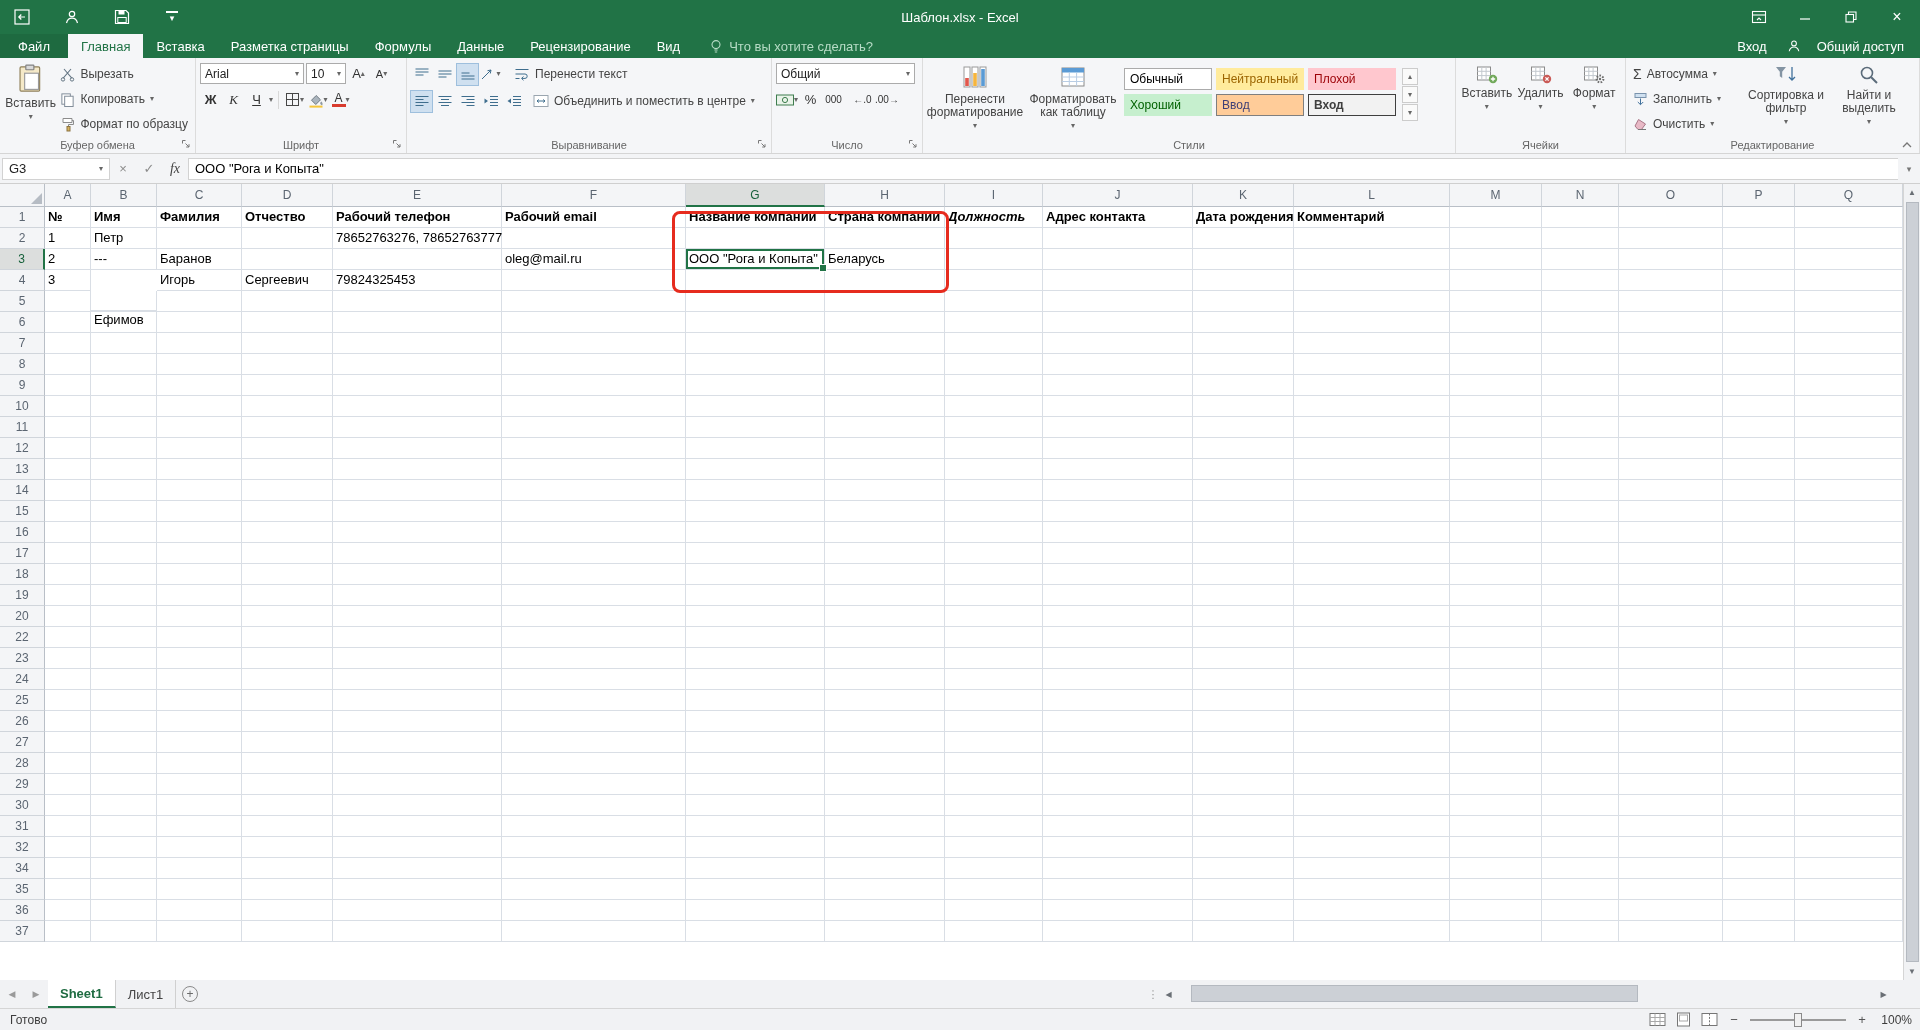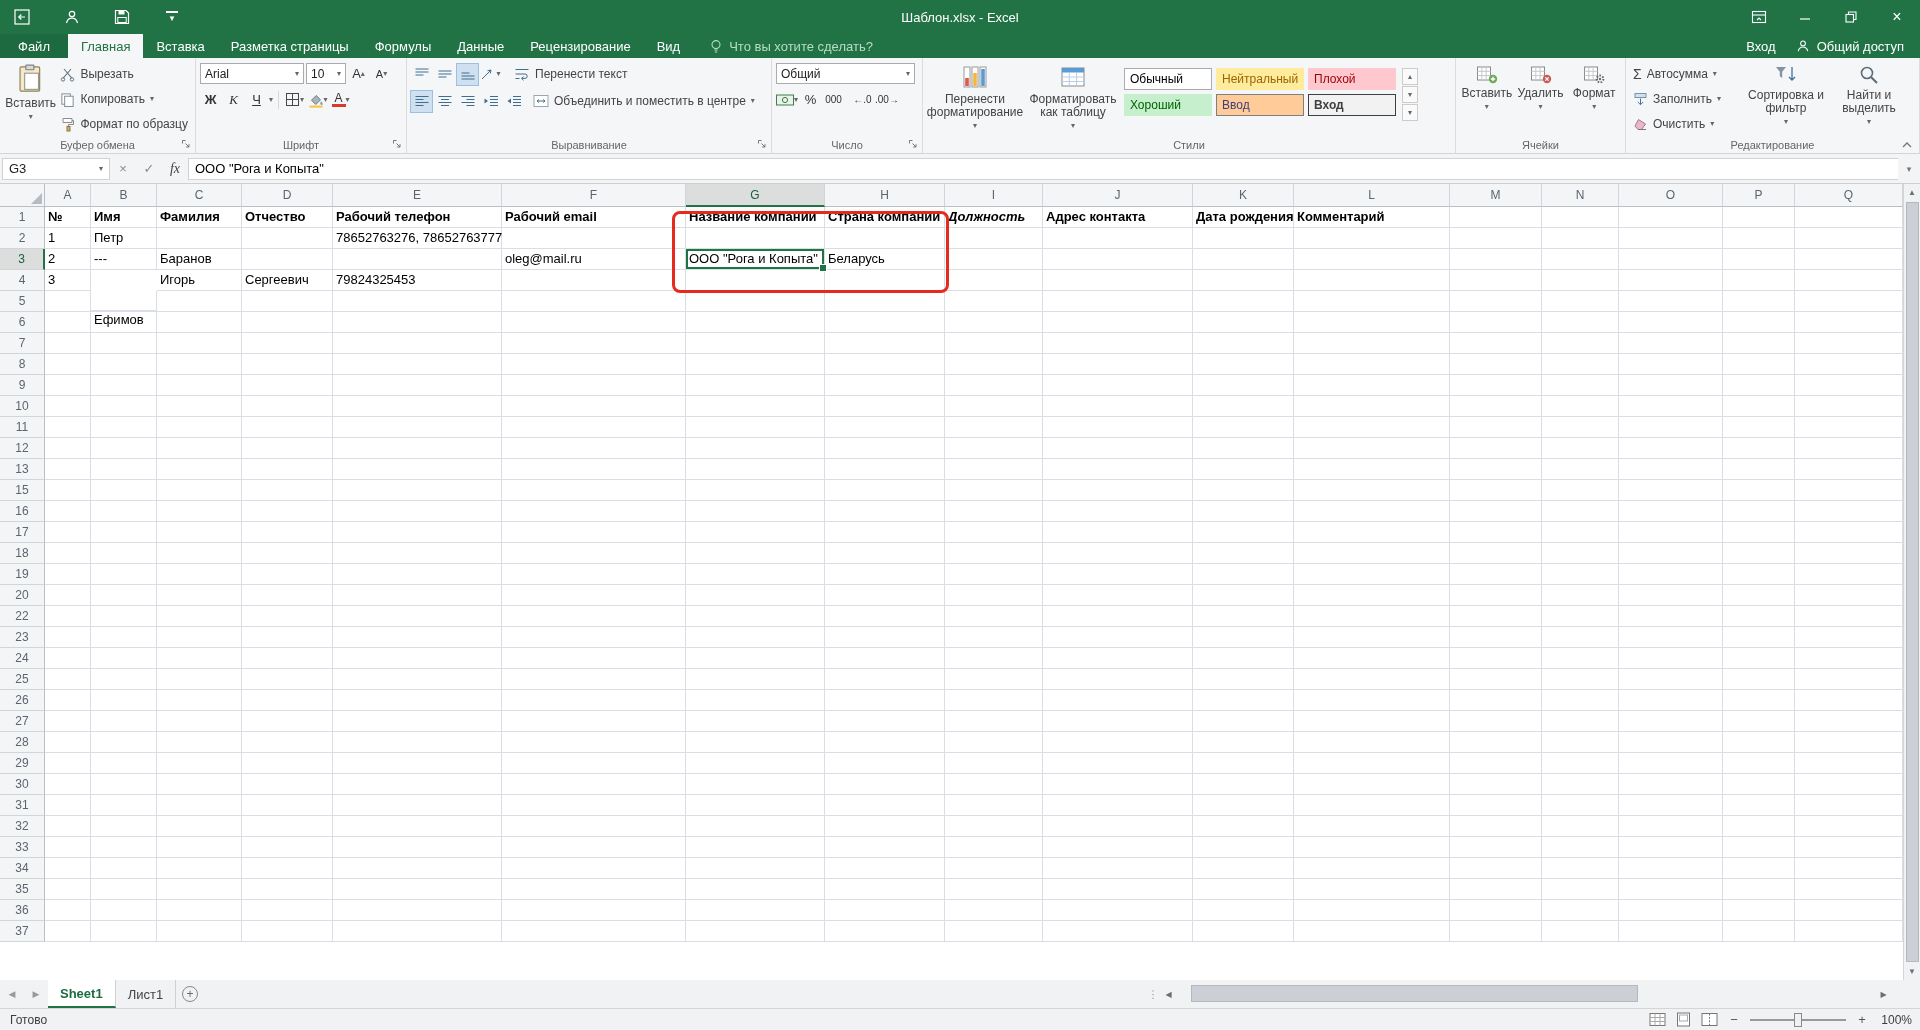--- a/index.html
+++ b/index.html
@@ -22,21 +22,21 @@
 
   
   .tabrow { position:absolute; top:34px; left:0; right:0; height:24px; background:#217346;
     display:flex; align-items:stretch; color:#fff; font-size:13px; }
   .filetab { padding:0 18px; display:flex; align-items:center; background:#1e6a40; }
   .rtabs { display:flex; }
   .rtab { padding:0 13px; display:flex; align-items:center; }
   .rtab.active { background:#f5f6f8; color:#217346; }
   .tellme { display:flex; align-items:center; gap:6px; padding:0 16px; color:#b7dcc6; }
   .tabright { margin-left:auto; display:flex; align-items:center; gap:20px; padding-right:16px; }
-  .sharewrap { display:flex; align-items:center; gap:7px; }
+  .sharewrap { display:flex; align-items:center; gap:16px; }
 
   
   .ribbon { position:absolute; top:58px; left:0; right:0; height:96px; background:#f5f6f8;
     border-bottom:1px solid #d5d5d5; display:flex; color:#444; }
   .grp { position:relative; height:100%; border-right:1px solid #dcdcdc; padding:3px 4px 16px 4px; flex:0 0 auto; }
   .grp-label { position:absolute; bottom:2px; left:0; right:0; text-align:center; font-size:11px; color:#666; }
   .launch { position:absolute; right:3px; bottom:3px; width:12px; height:12px;
     display:flex; align-items:center; justify-content:center; }
   .gbody { display:flex; height:76px; }
   .vcol { display:flex; flex-direction:column; justify-content:flex-start; gap:3px; padding-top:2px; }
@@ -897,20 +897,40 @@
           <div class="cell" style="width: 150px;"></div>
           <div class="cell" style="width: 101px;"></div>
           <div class="cell" style="width: 156px;"></div>
           <div class="cell" style="width: 92px;"></div>
           <div class="cell" style="width: 77px;"></div>
           <div class="cell" style="width: 104px;"></div>
           <div class="cell" style="width: 72px;"></div>
           <div class="cell" style="width: 108px;"></div>
         </div>
         <div class="grow">
+          <div class="rowh">14</div>
+          <div class="cell" style="width: 46px;"></div>
+          <div class="cell" style="width: 66px;"></div>
+          <div class="cell" style="width: 85px;"></div>
+          <div class="cell" style="width: 91px;"></div>
+          <div class="cell" style="width: 169px;"></div>
+          <div class="cell" style="width: 184px;"></div>
+          <div class="cell" style="width: 139px;"></div>
+          <div class="cell" style="width: 120px;"></div>
+          <div class="cell" style="width: 98px;"></div>
+          <div class="cell" style="width: 150px;"></div>
+          <div class="cell" style="width: 101px;"></div>
+          <div class="cell" style="width: 156px;"></div>
+          <div class="cell" style="width: 92px;"></div>
+          <div class="cell" style="width: 77px;"></div>
+          <div class="cell" style="width: 104px;"></div>
+          <div class="cell" style="width: 72px;"></div>
+          <div class="cell" style="width: 108px;"></div>
+        </div>
+        <div class="grow">
           <div class="rowh">15</div>
           <div class="cell" style="width: 46px;"></div>
           <div class="cell" style="width: 66px;"></div>
           <div class="cell" style="width: 85px;"></div>
           <div class="cell" style="width: 91px;"></div>
           <div class="cell" style="width: 169px;"></div>
           <div class="cell" style="width: 184px;"></div>
           <div class="cell" style="width: 139px;"></div>
           <div class="cell" style="width: 120px;"></div>
           <div class="cell" style="width: 98px;"></div>
@@ -1218,40 +1238,20 @@
           <div class="cell" style="width: 101px;"></div>
           <div class="cell" style="width: 156px;"></div>
           <div class="cell" style="width: 92px;"></div>
           <div class="cell" style="width: 77px;"></div>
           <div class="cell" style="width: 104px;"></div>
           <div class="cell" style="width: 72px;"></div>
           <div class="cell" style="width: 108px;"></div>
         </div>
         <div class="grow">
           <div class="rowh">32</div>
-          <div class="cell" style="width: 46px;"></div>
-          <div class="cell" style="width: 66px;"></div>
-          <div class="cell" style="width: 85px;"></div>
-          <div class="cell" style="width: 91px;"></div>
-          <div class="cell" style="width: 169px;"></div>
-          <div class="cell" style="width: 184px;"></div>
-          <div class="cell" style="width: 139px;"></div>
-          <div class="cell" style="width: 120px;"></div>
-          <div class="cell" style="width: 98px;"></div>
-          <div class="cell" style="width: 150px;"></div>
-          <div class="cell" style="width: 101px;"></div>
-          <div class="cell" style="width: 156px;"></div>
-          <div class="cell" style="width: 92px;"></div>
-          <div class="cell" style="width: 77px;"></div>
-          <div class="cell" style="width: 104px;"></div>
-          <div class="cell" style="width: 72px;"></div>
-          <div class="cell" style="width: 108px;"></div>
-        </div>
-        <div class="grow">
-          <div class="rowh">33</div>
           <div class="cell" style="width: 46px;"></div>
           <div class="cell" style="width: 66px;"></div>
           <div class="cell" style="width: 85px;"></div>
           <div class="cell" style="width: 91px;"></div>
           <div class="cell" style="width: 169px;"></div>
           <div class="cell" style="width: 184px;"></div>
           <div class="cell" style="width: 139px;"></div>
           <div class="cell" style="width: 120px;"></div>
           <div class="cell" style="width: 98px;"></div>
           <div class="cell" style="width: 150px;"></div>

